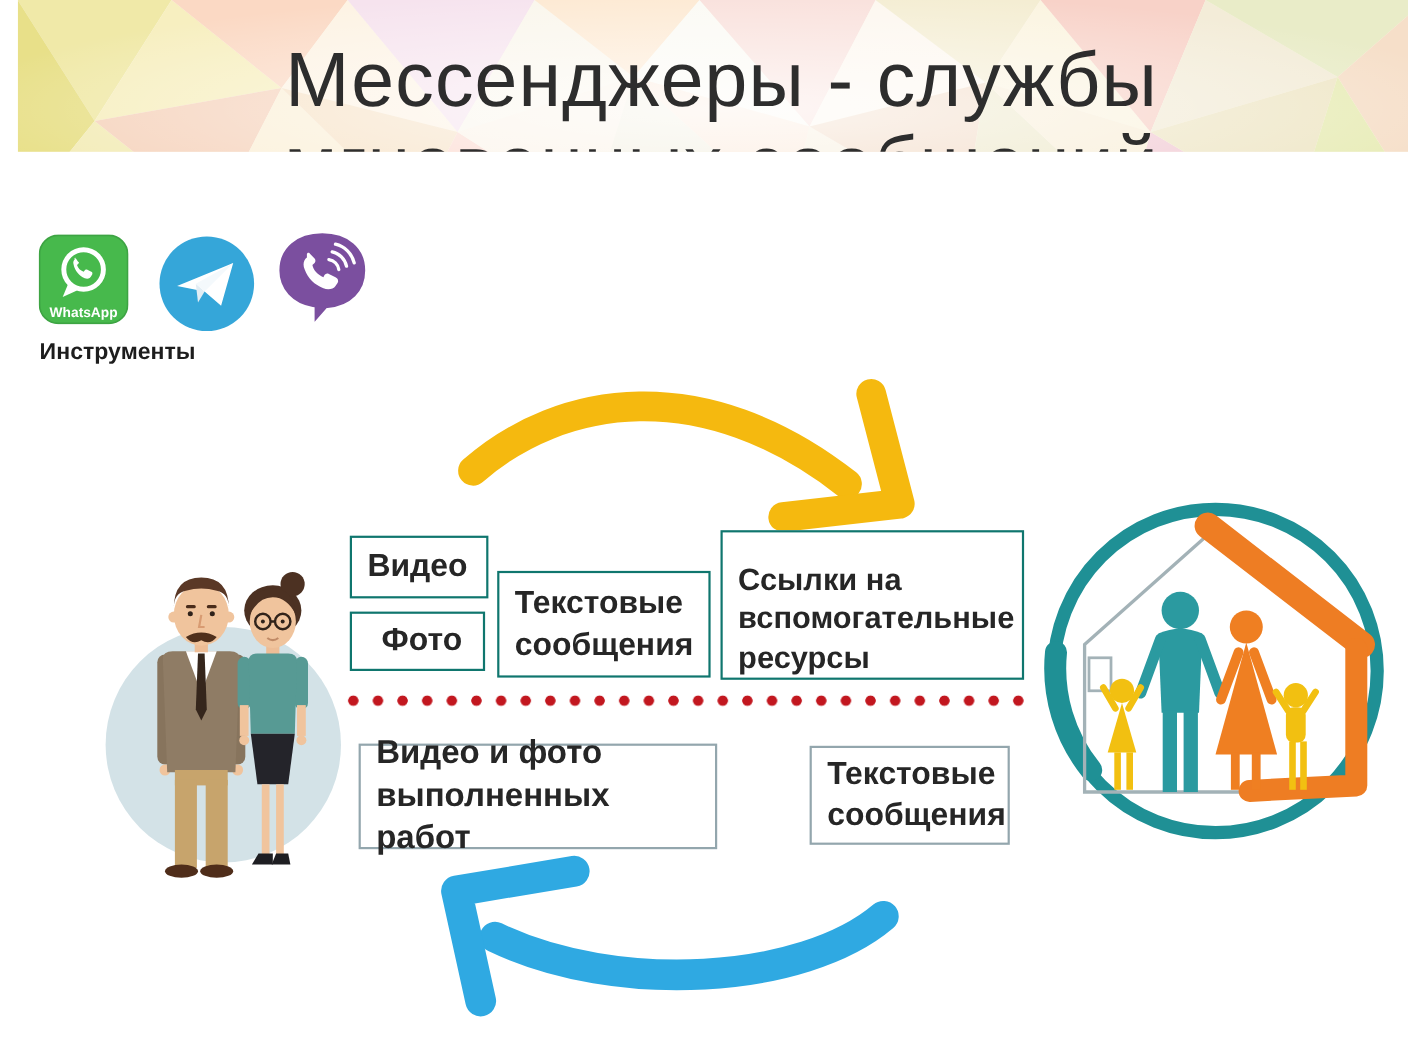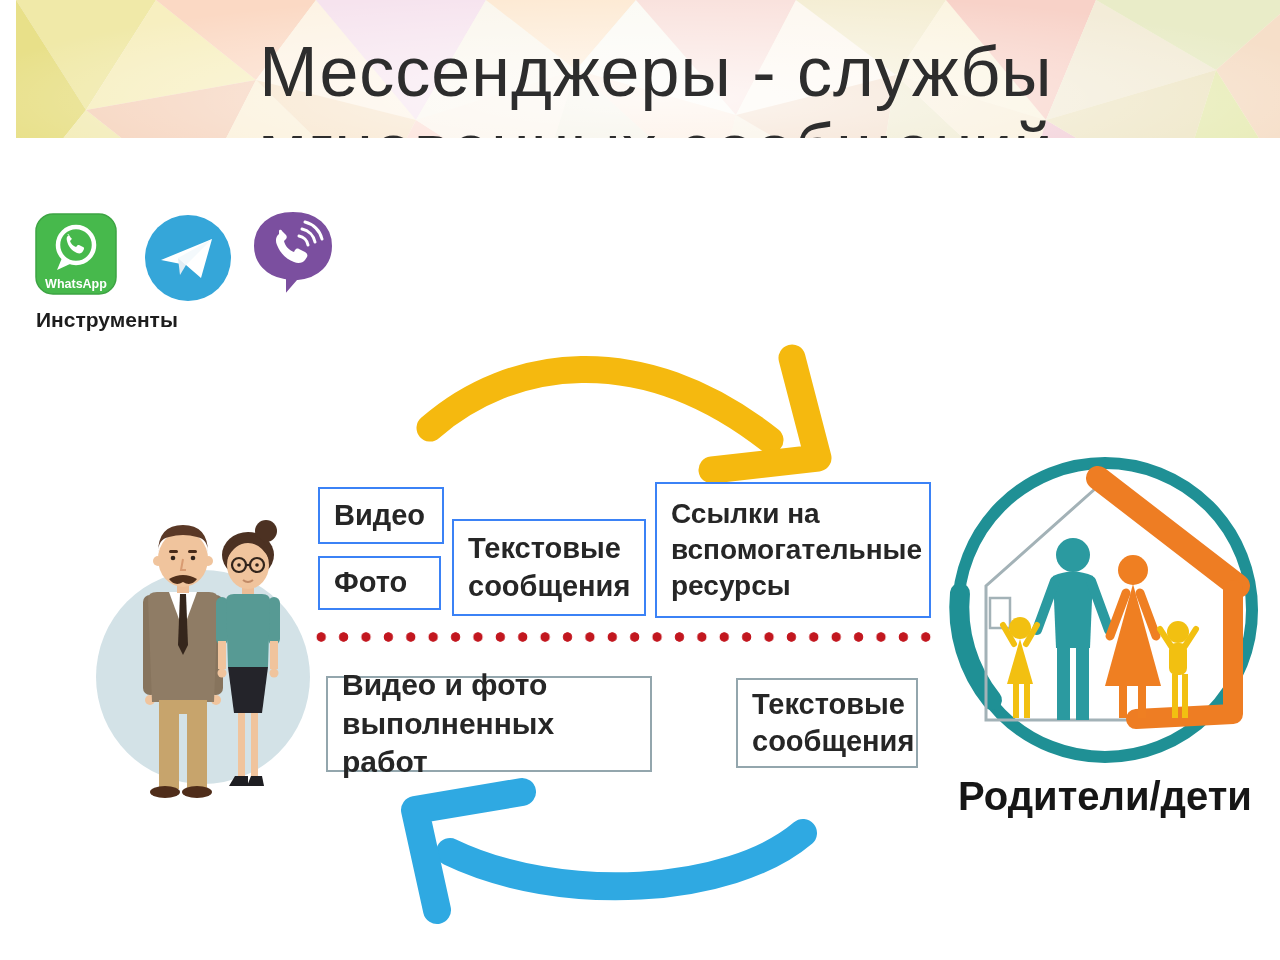--- a/index.html
+++ b/index.html
@@ -14,26 +14,26 @@
   .title-inner{display:inline-block;max-width:1180px;}
 
   
   .tools-label{position:absolute;left:36px;top:308px;font-size:21px;font-weight:bold;color:#1d1d1d;}
   .app-icon{position:absolute;}
 
   
   .box{position:absolute;background:#fff;display:flex;align-items:center;
        font-weight:bold;color:#262626;line-height:1.28;}
   .box span{padding-left:14px;padding-right:6px;}
-  .box-top{border:2px solid #3b82f6;}
+  .box-top{border:2px solid #0f766e;}
   .box-bottom{border:2px solid #93a6ad;}
   .box-video{left:318px;top:487px;width:122px;height:53px;font-size:29px;}
-  .box-photo{left:318px;top:556px;width:119px;height:50px;font-size:29px;}
+  .box-photo{left:318px;top:556px;width:119px;height:50px;font-size:29px;justify-content:center;}
   .box-textmsg-top{left:452px;top:519px;width:190px;height:93px;font-size:29px;}
-  .box-links{left:655px;top:482px;width:272px;height:132px;font-size:28px;}
+  .box-links{left:655px;top:482px;width:272px;height:132px;font-size:28px;align-items:flex-end;}
   .box-works{left:326px;top:676px;width:322px;height:92px;font-size:30px;}
   .box-textmsg-bottom{left:736px;top:678px;width:178px;height:86px;font-size:29px;}
 
   
   .dotted-line{position:absolute;left:310px;top:630px;width:628px;height:14px;
     background-image:radial-gradient(circle at center,#c2171f 4.4px,rgba(0,0,0,0) 5px);
     background-size:22.4px 14px;background-repeat:repeat-x;}
 
   
   .actor-label{position:absolute;font-weight:bold;color:#161616;text-align:center;}
@@ -240,15 +240,14 @@
       <rect x="84" y="236" width="6" height="34" fill="#f2c011"></rect>
 
       <circle cx="238" cy="184" r="11" fill="#f2c011"></circle>
       <path d="M231 198 L220 181" stroke="#f2c011" stroke-width="6" stroke-linecap="round"></path>
       <path d="M245 198 L256 181" stroke="#f2c011" stroke-width="6" stroke-linecap="round"></path>
       <rect x="229" y="195" width="18" height="32" rx="7" fill="#f2c011"></rect>
       <rect x="232" y="226" width="6" height="44" fill="#f2c011"></rect>
       <rect x="242" y="226" width="6" height="44" fill="#f2c011"></rect>
     </g>
   </svg>
-  <div class="actor-label label-parents">Родители/дети</div>
 
 </div>
 
 </body></html>

